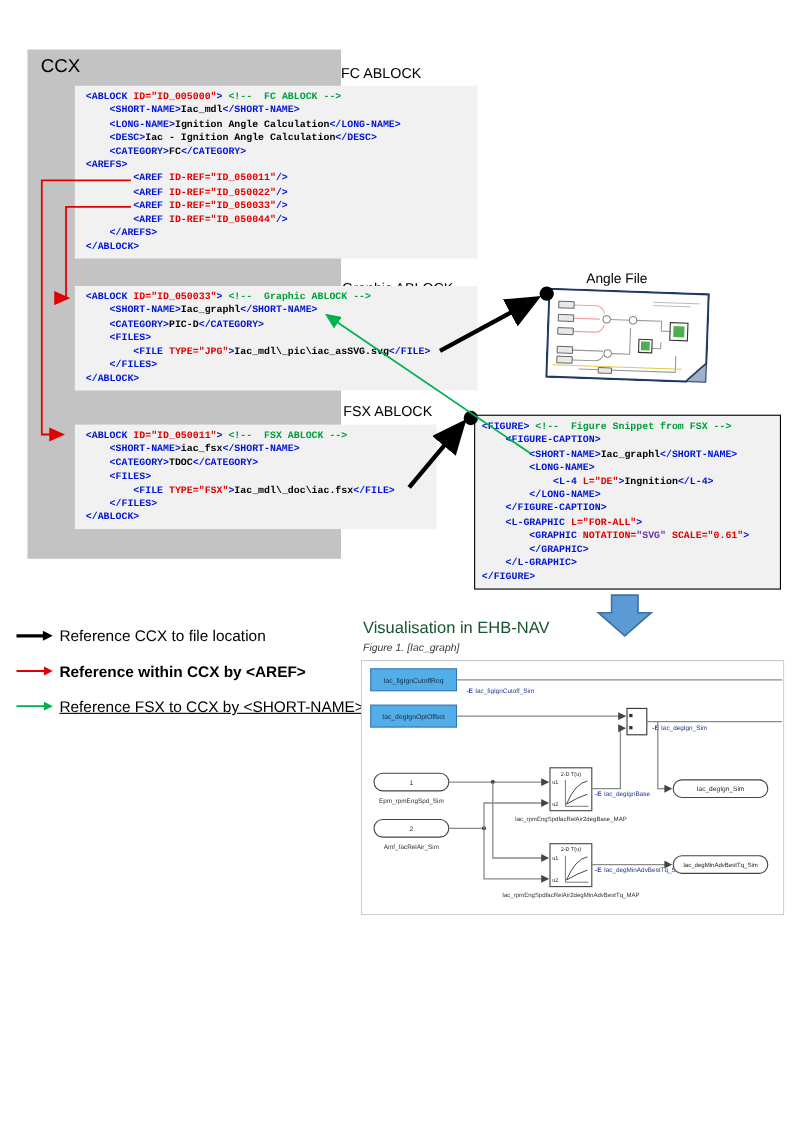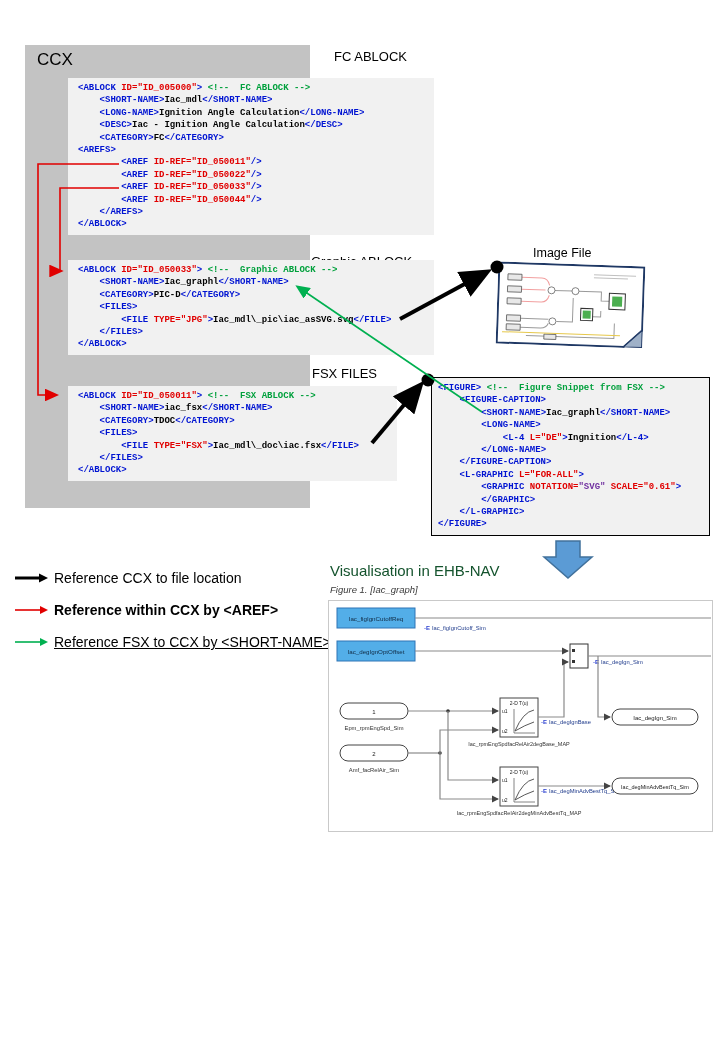--- a/index.html
+++ b/index.html
@@ -30,24 +30,24 @@
   #vis-caption{left:330px;top:584px;font-size:9.5px;font-style:italic;color:#3a3a3a;}
   #thumb{left:497px;top:264px;width:147px;height:82px;transform:rotate(2deg);}
   svg text{font-family:"Liberation Sans",sans-serif;}
 </style>
 </head>
 <body>
 
 <div class="abs" id="ccx-bg"></div>
 <div class="abs" id="ccx-label">CCX</div>
 
-<div class="abs heading" style="left:310px;top:49px;margin-left:24px;">FC ABLOCK</div>
+<div class="abs heading" style="left:310px;top:59px;">FC ABLOCK</div>
 <div class="abs heading" style="left:311px;top:254px;">Graphic ABLOCK</div>
-<div class="abs heading" style="left:312px;top:366px;">FSX FILES</div>
-<div class="abs heading" style="left:533px;top:246px;font-size:12.5px;">Image File</div>
+<div class="abs heading" style="left:312px;top:366px;">FSX ABLOCK</div>
+<div class="abs heading" style="left:533px;top:246px;font-size:12.5px;">Angle File</div>
 <div class="abs heading" style="left:556px;top:360px;font-size:12.5px;margin-top:15px;">FSX File</div>
 
 <div class="abs code" id="block-fc"><div class="cl"><span class="c-tag">&lt;ABLOCK </span><span class="c-attr">ID="ID_005000"</span><span class="c-tag">&gt;</span><span class="c-txt"> </span><span class="c-com">&lt;!--  FC ABLOCK --&gt;</span></div><div class="cl"><span class="c-txt">    </span><span class="c-tag">&lt;SHORT-NAME&gt;</span><span class="c-txt">Iac_mdl</span><span class="c-tag">&lt;/SHORT-NAME&gt;</span></div><div class="cl"><span class="c-txt">    </span><span class="c-tag">&lt;LONG-NAME&gt;</span><span class="c-txt">Ignition Angle Calculation</span><span class="c-tag">&lt;/LONG-NAME&gt;</span></div><div class="cl"><span class="c-txt">    </span><span class="c-tag">&lt;DESC&gt;</span><span class="c-txt">Iac - Ignition Angle Calculation</span><span class="c-tag">&lt;/DESC&gt;</span></div><div class="cl"><span class="c-txt">    </span><span class="c-tag">&lt;CATEGORY&gt;</span><span class="c-txt">FC</span><span class="c-tag">&lt;/CATEGORY&gt;</span></div><div class="cl"><span class="c-tag">&lt;AREFS&gt;</span></div><div class="cl"><span class="c-txt">        </span><span class="c-tag">&lt;AREF </span><span class="c-attr">ID-REF="ID_050011"</span><span class="c-tag">/&gt;</span></div><div class="cl"><span class="c-txt">        </span><span class="c-tag">&lt;AREF </span><span class="c-attr">ID-REF="ID_050022"</span><span class="c-tag">/&gt;</span></div><div class="cl"><span class="c-txt">        </span><span class="c-tag">&lt;AREF </span><span class="c-attr">ID-REF="ID_050033"</span><span class="c-tag">/&gt;</span></div><div class="cl"><span class="c-txt">        </span><span class="c-tag">&lt;AREF </span><span class="c-attr">ID-REF="ID_050044"</span><span class="c-tag">/&gt;</span></div><div class="cl"><span class="c-txt">    </span><span class="c-tag">&lt;/AREFS&gt;</span></div><div class="cl"><span class="c-tag">&lt;/ABLOCK&gt;</span></div></div>
 <div class="abs code" id="block-graphic"><div class="cl"><span class="c-tag">&lt;ABLOCK </span><span class="c-attr">ID="ID_050033"</span><span class="c-tag">&gt;</span><span class="c-txt"> </span><span class="c-com">&lt;!--  Graphic ABLOCK --&gt;</span></div><div class="cl"><span class="c-txt">    </span><span class="c-tag">&lt;SHORT-NAME&gt;</span><span class="c-txt">Iac_graphl</span><span class="c-tag">&lt;/SHORT-NAME&gt;</span></div><div class="cl"><span class="c-txt">    </span><span class="c-tag">&lt;CATEGORY&gt;</span><span class="c-txt">PIC-D</span><span class="c-tag">&lt;/CATEGORY&gt;</span></div><div class="cl"><span class="c-txt">    </span><span class="c-tag">&lt;FILES&gt;</span></div><div class="cl"><span class="c-txt">        </span><span class="c-tag">&lt;FILE </span><span class="c-attr">TYPE="JPG"</span><span class="c-tag">&gt;</span><span class="c-txt">Iac_mdl\_pic\iac_asSVG.svg</span><span class="c-tag">&lt;/FILE&gt;</span></div><div class="cl"><span class="c-txt">    </span><span class="c-tag">&lt;/FILES&gt;</span></div><div class="cl"><span class="c-tag">&lt;/ABLOCK&gt;</span></div></div>
 <div class="abs code" id="block-fsx"><div class="cl"><span class="c-tag">&lt;ABLOCK </span><span class="c-attr">ID="ID_050011"</span><span class="c-tag">&gt;</span><span class="c-txt"> </span><span class="c-com">&lt;!--  FSX ABLOCK --&gt;</span></div><div class="cl"><span class="c-txt">    </span><span class="c-tag">&lt;SHORT-NAME&gt;</span><span class="c-txt">iac_fsx</span><span class="c-tag">&lt;/SHORT-NAME&gt;</span></div><div class="cl"><span class="c-txt">    </span><span class="c-tag">&lt;CATEGORY&gt;</span><span class="c-txt">TDOC</span><span class="c-tag">&lt;/CATEGORY&gt;</span></div><div class="cl"><span class="c-txt">    </span><span class="c-tag">&lt;FILES&gt;</span></div><div class="cl"><span class="c-txt">        </span><span class="c-tag">&lt;FILE </span><span class="c-attr">TYPE="FSX"</span><span class="c-tag">&gt;</span><span class="c-txt">Iac_mdl\_doc\iac.fsx</span><span class="c-tag">&lt;/FILE&gt;</span></div><div class="cl"><span class="c-txt">    </span><span class="c-tag">&lt;/FILES&gt;</span></div><div class="cl"><span class="c-tag">&lt;/ABLOCK&gt;</span></div></div>
 <div class="abs" id="fsxfile-box"><div class="cl"><span class="c-tag">&lt;FIGURE&gt;</span><span class="c-txt"> </span><span class="c-com">&lt;!--  Figure Snippet from FSX --&gt;</span></div><div class="cl"><span class="c-txt">    </span><span class="c-tag">&lt;FIGURE-CAPTION&gt;</span></div><div class="cl"><span class="c-txt">        </span><span class="c-tag">&lt;SHORT-NAME&gt;</span><span class="c-txt">Iac_graphl</span><span class="c-tag">&lt;/SHORT-NAME&gt;</span></div><div class="cl"><span class="c-txt">        </span><span class="c-tag">&lt;LONG-NAME&gt;</span></div><div class="cl"><span class="c-txt">            </span><span class="c-tag">&lt;L-4 </span><span class="c-attr">L="DE"</span><span class="c-tag">&gt;</span><span class="c-txt">Ingnition</span><span class="c-tag">&lt;/L-4&gt;</span></div><div class="cl"><span class="c-txt">        </span><span class="c-tag">&lt;/LONG-NAME&gt;</span></div><div class="cl"><span class="c-txt">    </span><span class="c-tag">&lt;/FIGURE-CAPTION&gt;</span></div><div class="cl"><span class="c-txt">    </span><span class="c-tag">&lt;L-GRAPHIC </span><span class="c-attr">L="FOR-ALL"</span><span class="c-tag">&gt;</span></div><div class="cl"><span class="c-txt">        </span><span class="c-tag">&lt;GRAPHIC </span><span class="c-attr">NOTATION=</span><span class="c-pur">"SVG"</span><span class="c-txt"> </span><span class="c-attr">SCALE="0.61"</span><span class="c-tag">&gt;</span></div><div class="cl"><span class="c-txt">        </span><span class="c-tag">&lt;/GRAPHIC&gt;</span></div><div class="cl"><span class="c-txt">    </span><span class="c-tag">&lt;/L-GRAPHIC&gt;</span></div><div class="cl"><span class="c-tag">&lt;/FIGURE&gt;</span></div></div>
 
 <div class="abs" id="thumb">
   <svg width="147" height="82" viewBox="0 0 147 82">
     <polygon points="1,1 146,1 146,64 128,81 1,81" fill="#ffffff" stroke="#1f3864" stroke-width="2"></polygon>

